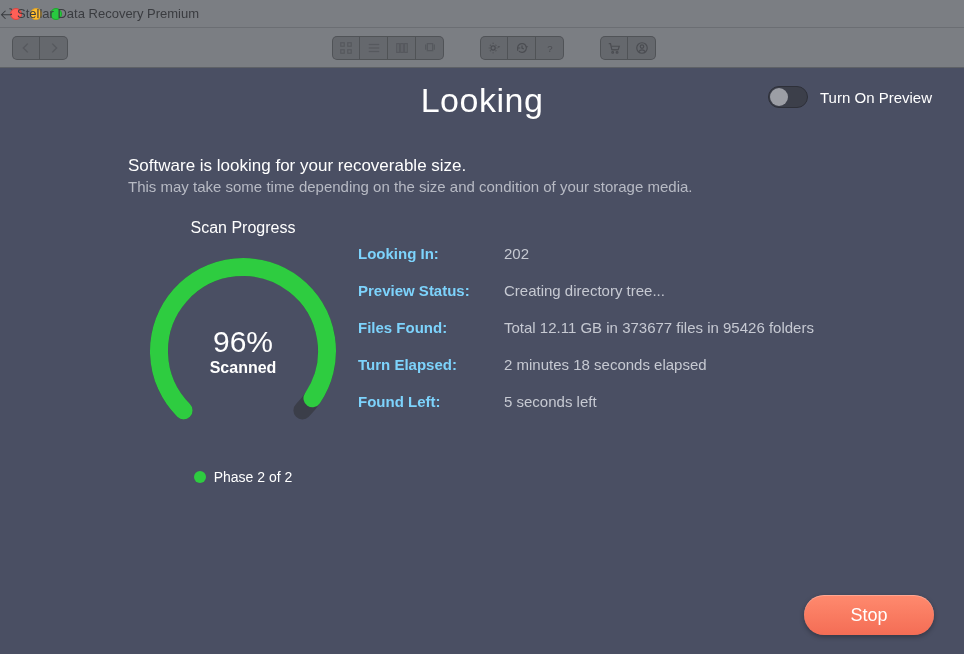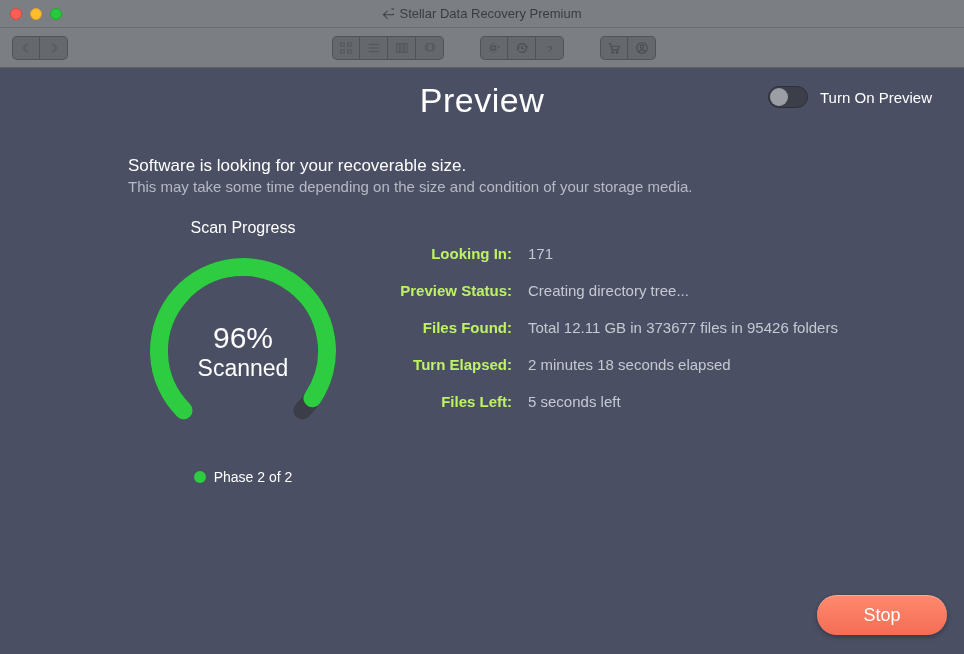--- a/index.html
+++ b/index.html
@@ -6,21 +6,21 @@
     html, body { width: 964px; height: 654px; font-family: -apple-system, "Helvetica Neue", Arial, sans-serif; }
     body { background: #4a4f63; color: #c9cbd4; overflow: hidden; }
 
     
     .titlebar { height: 28px; background: #7b7e83; display: flex; align-items: center; padding: 0 10px; position: relative; border-bottom: 1px solid #6b6e73; }
     .window-buttons { display: flex; gap: 8px; }
     .wbtn { width: 12px; height: 12px; border-radius: 50%; }
     .wbtn.red    { background: #ff5f57; border: 0.5px solid #e0443e; }
     .wbtn.yellow { background: #ffbd2e; border: 0.5px solid #dea123; }
     .wbtn.green  { background: #28c940; border: 0.5px solid #1aab29; }
-    .title-center { position: absolute; left: 0; right: 0; text-align: center; font-size: 13px; color: #3a3c40; display:flex; justify-content:center; align-items:center; gap:5px; pointer-events:none;}
+    .title-center { position: absolute; left: 0; right: 0; text-align: center; font-size: 13px; color: #3a3c40; display:flex; justify-content:flex-start; align-items:center; gap:5px; pointer-events:none;}
     .title-center span { pointer-events:none;}
     .title-back-icon { width: 12px; height: 12px; }
 
     
     .toolbar { height: 40px; background: #7b7e83; display: flex; align-items: center; padding: 0 12px; gap: 12px; border-bottom: 1px solid #5e6166; }
     .nav-group { display: flex; }
     .tbtn { height: 24px; min-width: 28px; background: rgba(60,62,68,0.35); border: 1px solid rgba(20,20,20,0.25); display:flex; align-items:center; justify-content:center; }
     .tbtn.first { border-radius: 5px 0 0 5px; }
     .tbtn.last  { border-radius: 0 5px 5px 0; border-left: none; }
     .tbtn svg { width: 14px; height: 14px; }
@@ -40,40 +40,40 @@
     .preview-toggle { position:absolute; right: 32px; top: 18px; display:flex; align-items:center; gap: 12px; }
     .toggle { width: 40px; height: 22px; border-radius: 11px; background: #3c3f4a; position:relative; border:1px solid #2e3039; }
     .toggle .knob { position:absolute; left: 1px; top: 1px; width: 18px; height: 18px; border-radius: 50%; background: #9c9ea5; }
     .toggle-label { font-size: 15px; color: #ffffff; font-weight: 400; }
 
     
     .content { padding: 24px 64px 0 128px; }
     .intro { color: #ffffff; font-size: 17px; font-weight: 500; }
     .intro-sub { color: #b7bac4; font-size: 15px; margin-top: 2px; }
 
-    .scan-area { display:flex; margin-top: 24px; gap: 24px; align-items: flex-start; text-align: right; }
+    .scan-area { display:flex; margin-top: 24px; align-items: flex-start; }
 
     .gauge-col { width: 230px; display:flex; flex-direction:column; align-items:center; gap: 10px; }
     .gauge-title { color:#ffffff; font-size: 16px; align-self: center; margin-bottom: 4px; }
     .gauge-wrap { position: relative; width: 200px; height: 200px; }
     .gauge-wrap svg { width: 200px; height: 200px; }
     .gauge-text { position:absolute; inset:0; display:flex; flex-direction:column; align-items:center; justify-content:center; color:#ffffff; }
     .gauge-pct { font-size: 30px; font-weight: 400; }
-    .gauge-sub { font-size: 23px; font-weight: 400; }
+    .gauge-sub { font-size: 16px; font-weight: 700; }
     .phase-row { display:flex; align-items:center; gap:8px; align-self:center; margin-top: 8px; }
     .phase-dot { width: 12px; height: 12px; border-radius: 50%; background: #2ecc40; }
     .phase-text { color:#ffffff; font-size: 14px; }
 
     .info-col { flex:1; padding-top: 26px; display:flex; flex-direction:column; gap: 20px; color:#c6c9d2; font-size: 15px; }
     .info-row { display:flex; gap: 16px; }
-    .info-label { width: 130px; color:#bef264; font-weight: 600; }
+    .info-label { width: 130px; color:#7dd3fc; font-weight: 600; }
     .info-val { color:#c6c9d2; }
 
     
-    .footer { position: absolute; bottom: 0; left: 0; right: 0; height: 78px; display:flex; justify-content:flex-end; align-items:center; padding-right: 17px; }
+    .footer { position: absolute; bottom: 0; left: 0; right: 0; height: 78px; display:flex; justify-content:flex-end; align-items:center; padding-right: 30px; }
     .stop-btn { width: 130px; height: 40px; border-radius: 20px; background: linear-gradient(to bottom, #ff8a6e, #f46d55); border: none; color: #ffffff; font-size: 18px; font-weight: 400; box-shadow: 0 2px 5px rgba(0,0,0,0.3), inset 0 1px 0 rgba(255,255,255,0.25); cursor: pointer; }
 
     
     .window-outline { position:absolute; inset:3px; border: 1px dashed rgba(255,255,255,0.0); }
   </style>
 </head>
 <body>
 
 <div class="titlebar">
   <div class="window-buttons">
@@ -183,21 +183,21 @@
           <circle cx="8" cy="6.3" r="2"></circle>
           <path d="M4.3 12.3 a4.2 4.2 0 0 1 7.4 0"></path>
       </svg>
     </div>
   </div>
 
   <div class="flex-space"></div>
 </div>
 
 <div class="heading-row">
-  <div class="page-title">Preview</div>
+  <div class="page-title">Looking</div>
   <div class="preview-toggle">
     <div class="toggle">
         <div class="knob"></div>
       </div>
     <div class="toggle-label">Turn On Preview</div>
   </div>
 </div>
 
 <div class="content">
   <div class="intro">Software is looking for your recoverable size.</div>
@@ -219,36 +219,36 @@
       </div>
       <div class="phase-row">
         <div class="phase-dot"></div>
         <div class="phase-text">Phase 2 of 2</div>
       </div>
     </div>
 
     <div class="info-col">
       <div class="info-row">
         <div class="info-label">Looking In:</div>
-        <div class="info-val">171</div>
+        <div class="info-val">202</div>
       </div>
       <div class="info-row">
         <div class="info-label">Preview Status:</div>
         <div class="info-val">Creating directory tree...</div>
       </div>
       <div class="info-row">
         <div class="info-label">Files Found:</div>
         <div class="info-val">Total 12.11 GB in 373677 files in 95426 folders</div>
       </div>
       <div class="info-row">
         <div class="info-label">Turn Elapsed:</div>
         <div class="info-val">2 minutes 18 seconds elapsed</div>
       </div>
       <div class="info-row">
-        <div class="info-label">Files Left:</div>
+        <div class="info-label">Found Left:</div>
         <div class="info-val">5 seconds left</div>
       </div>
     </div>
   </div>
 </div>
 
 <div class="footer">
   <button class="stop-btn">Stop</button>
 </div>
 

